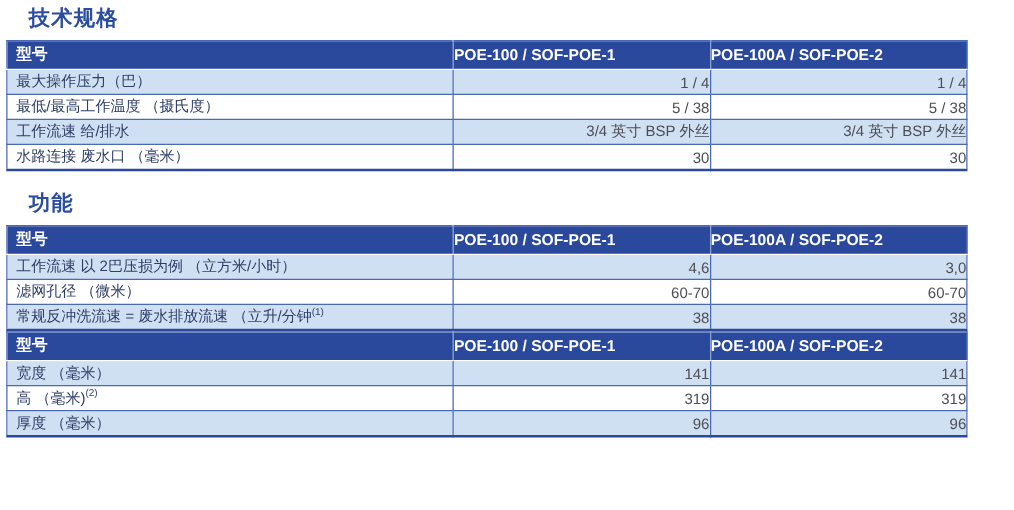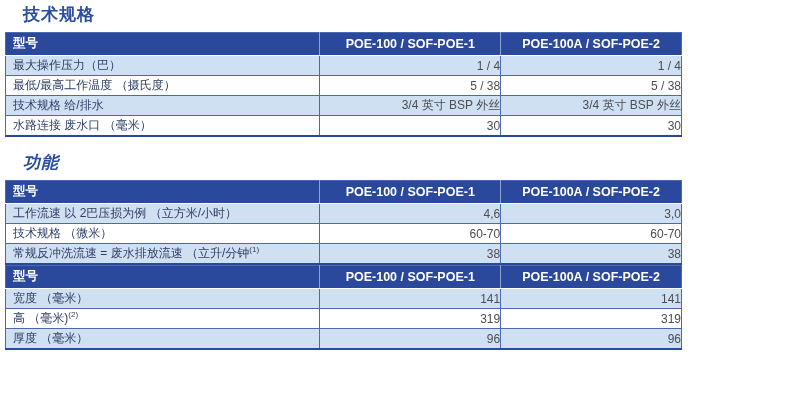--- a/index.html
+++ b/index.html
@@ -18,37 +18,37 @@
     padding:2px 5px 0 5px;
     font-family:"Liberation Sans","DejaVu Sans",sans-serif;
     overflow:hidden;
   }
   h2.section-title{
     margin:2px 0 7px 18px;
     font-size:17px;line-height:21px;
     font-weight:bold;color:var(--title);
     letter-spacing:1px;
   }
-  section.middle h2.section-title{margin-top:15px;font-style:italic;}
+  section.middle h2.section-title{margin-top:15px;}
   section.last h2.section-title{margin-top:13px;}
   table.spec-table{
-    width:677px;border-collapse:collapse;table-layout:fixed;
+    width:769px;border-collapse:collapse;table-layout:fixed;
     border:1px solid var(--border);
     border-bottom:2px solid var(--outer);
   }
   col.c-label{width:46.5%;}
   col.c-val{width:26.75%;}
   th{
     background:var(--header-bg);color:#ffffff;
     font-size:12.5px;font-weight:bold;
     height:19px;padding:1px 0 2px 7px;text-align:left;
     border-bottom:1px solid #ffffff;
   }
   th.val{
-    text-align:center;padding-left:0;
+    padding-left:0;
     border-left:1px solid #8aa4d6;
   }
   td{
     font-size:12px;height:16px;
     padding:1px 0 1px 7px;
     color:var(--label-text);
     border:1px solid var(--border);
     white-space:nowrap;overflow:hidden;
   }
   td.val{
@@ -86,21 +86,21 @@
           <td>最大操作压力（巴）</td>
           <td class="val">1 / 4</td>
           <td class="val">1 / 4</td>
         </tr>
         <tr>
           <td>最低/最高工作温度 （摄氏度）</td>
           <td class="val">5 / 38</td>
           <td class="val">5 / 38</td>
         </tr>
         <tr class="alt">
-          <td>技术规格 给/排水</td>
+          <td>工作流速 给/排水</td>
           <td class="val">3/4 英寸 BSP 外丝</td>
           <td class="val">3/4 英寸 BSP 外丝</td>
         </tr>
         <tr>
           <td>水路连接 废水口 （毫米）</td>
           <td class="val">30</td>
           <td class="val">30</td>
         </tr>
       </tbody>
   </table>
@@ -121,21 +121,21 @@
         <th class="val">POE-100A / SOF-POE-2</th>
       </tr>
     </thead>
     <tbody>
         <tr class="alt">
           <td>工作流速 以 2巴压损为例 （立方米/小时）</td>
           <td class="val">4,6</td>
           <td class="val">3,0</td>
         </tr>
         <tr>
-          <td>技术规格 （微米）</td>
+          <td>滤网孔径 （微米）</td>
           <td class="val">60-70</td>
           <td class="val">60-70</td>
         </tr>
         <tr class="alt">
           <td>常规反冲洗流速 = 废水排放流速 （立升/分钟<sup>(1)</sup></td>
           <td class="val">38</td>
           <td class="val">38</td>
         </tr>
       </tbody>
   </table>

